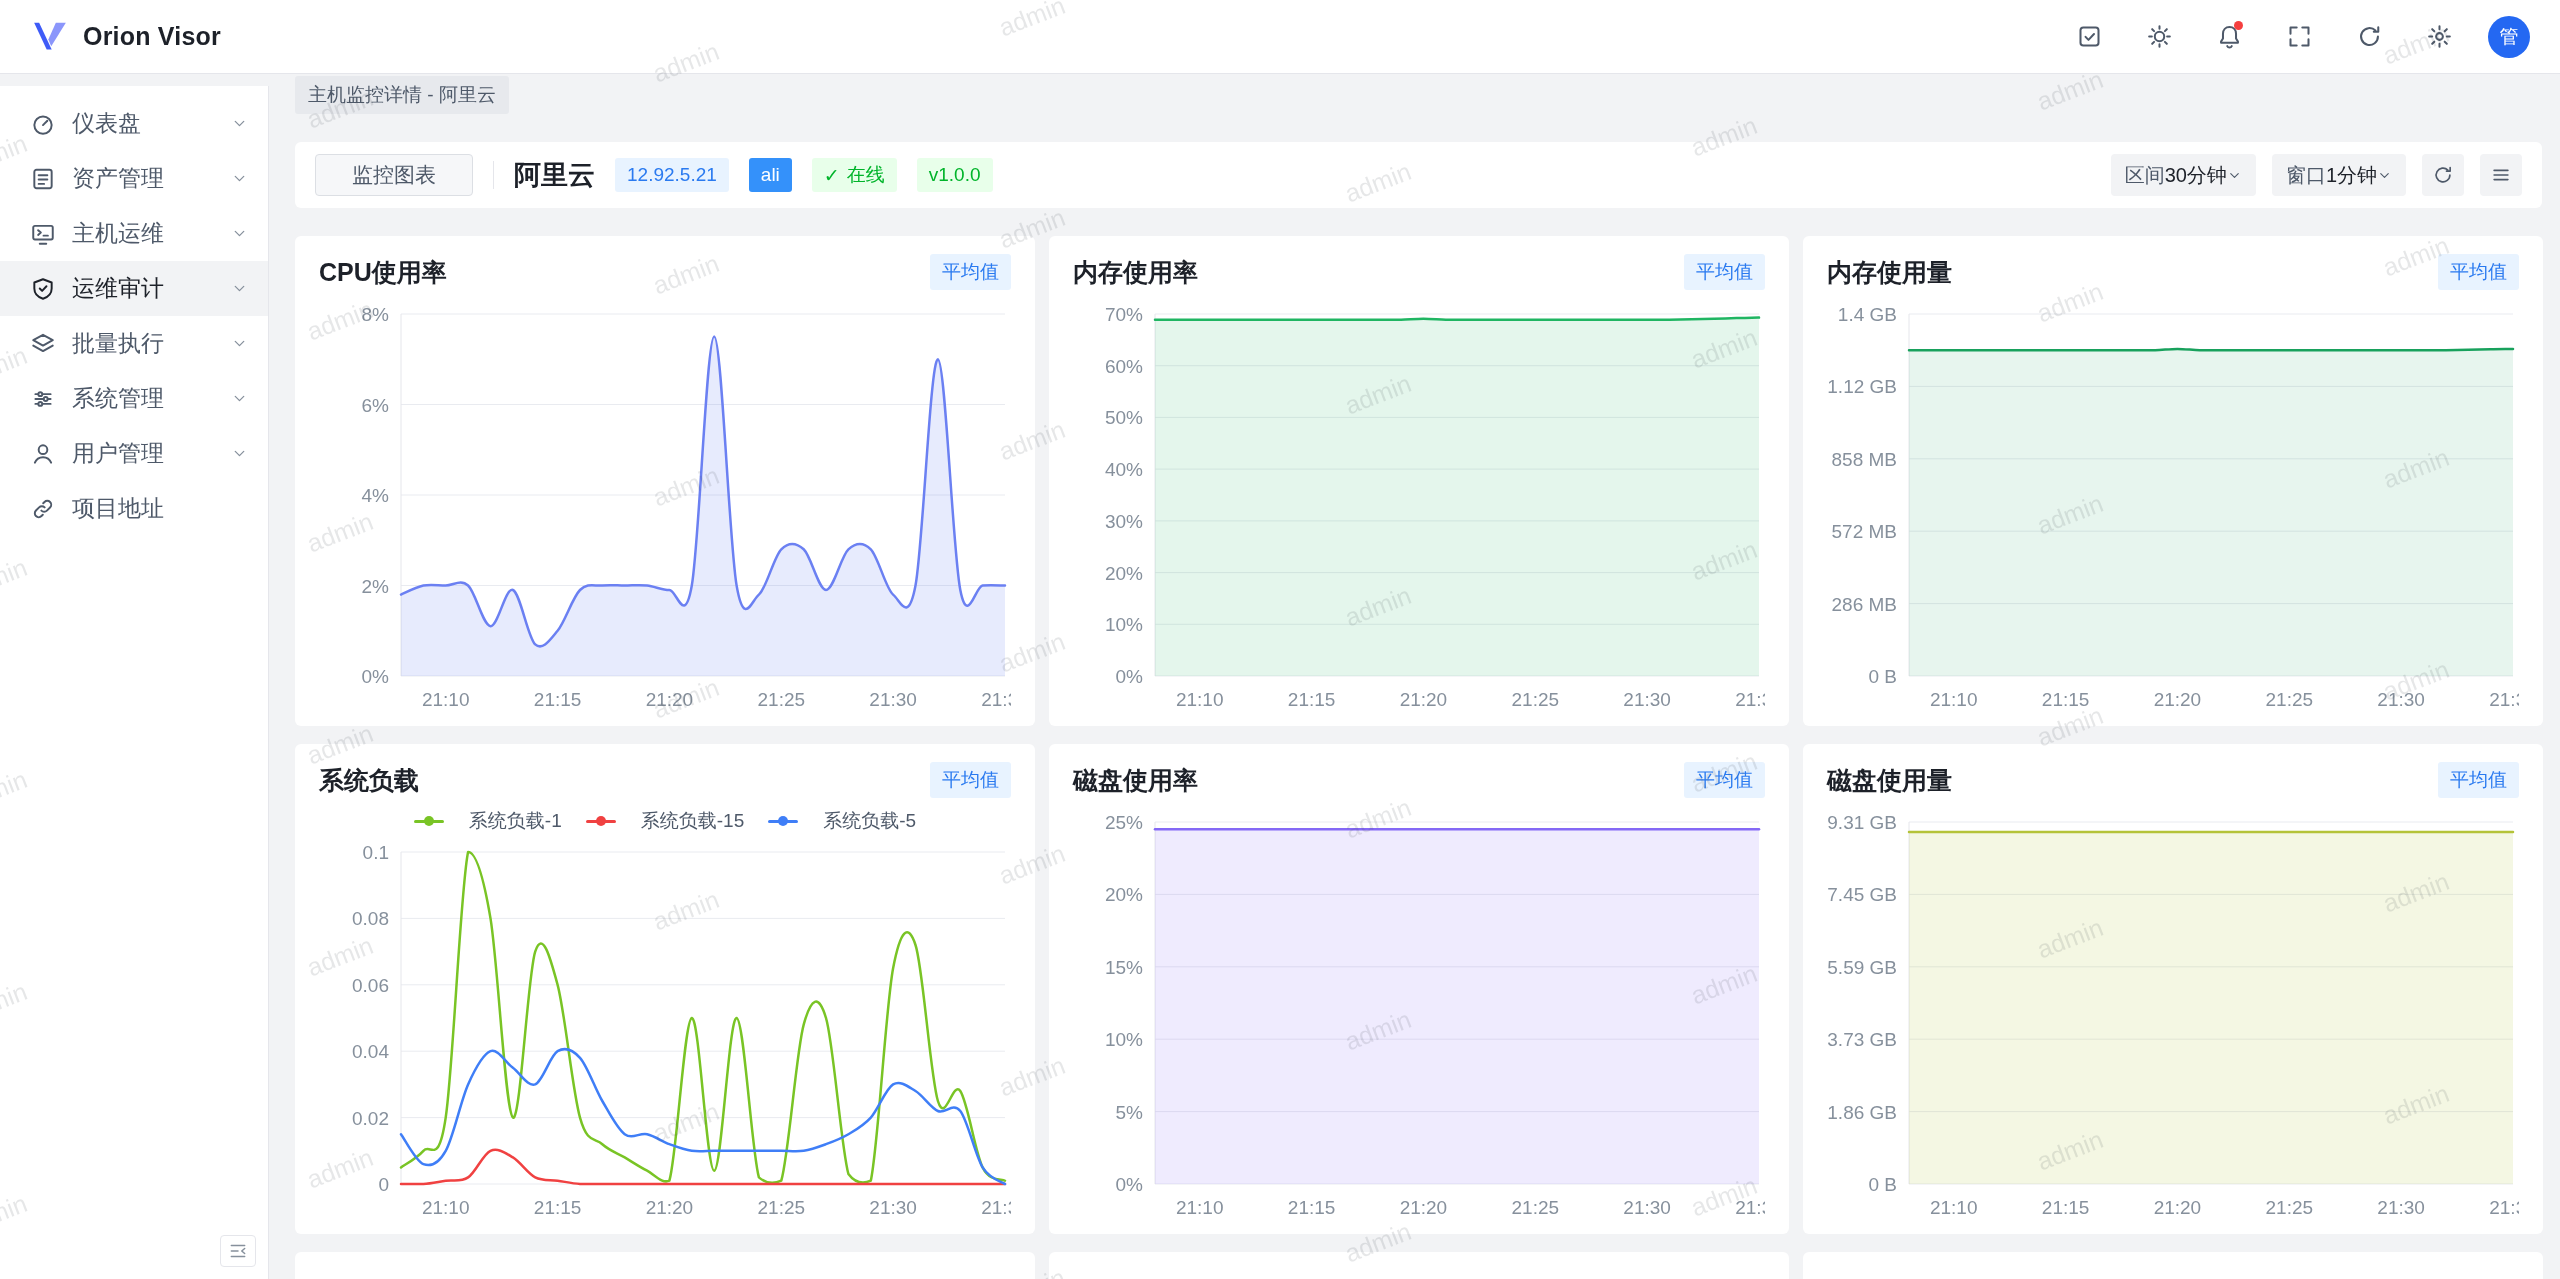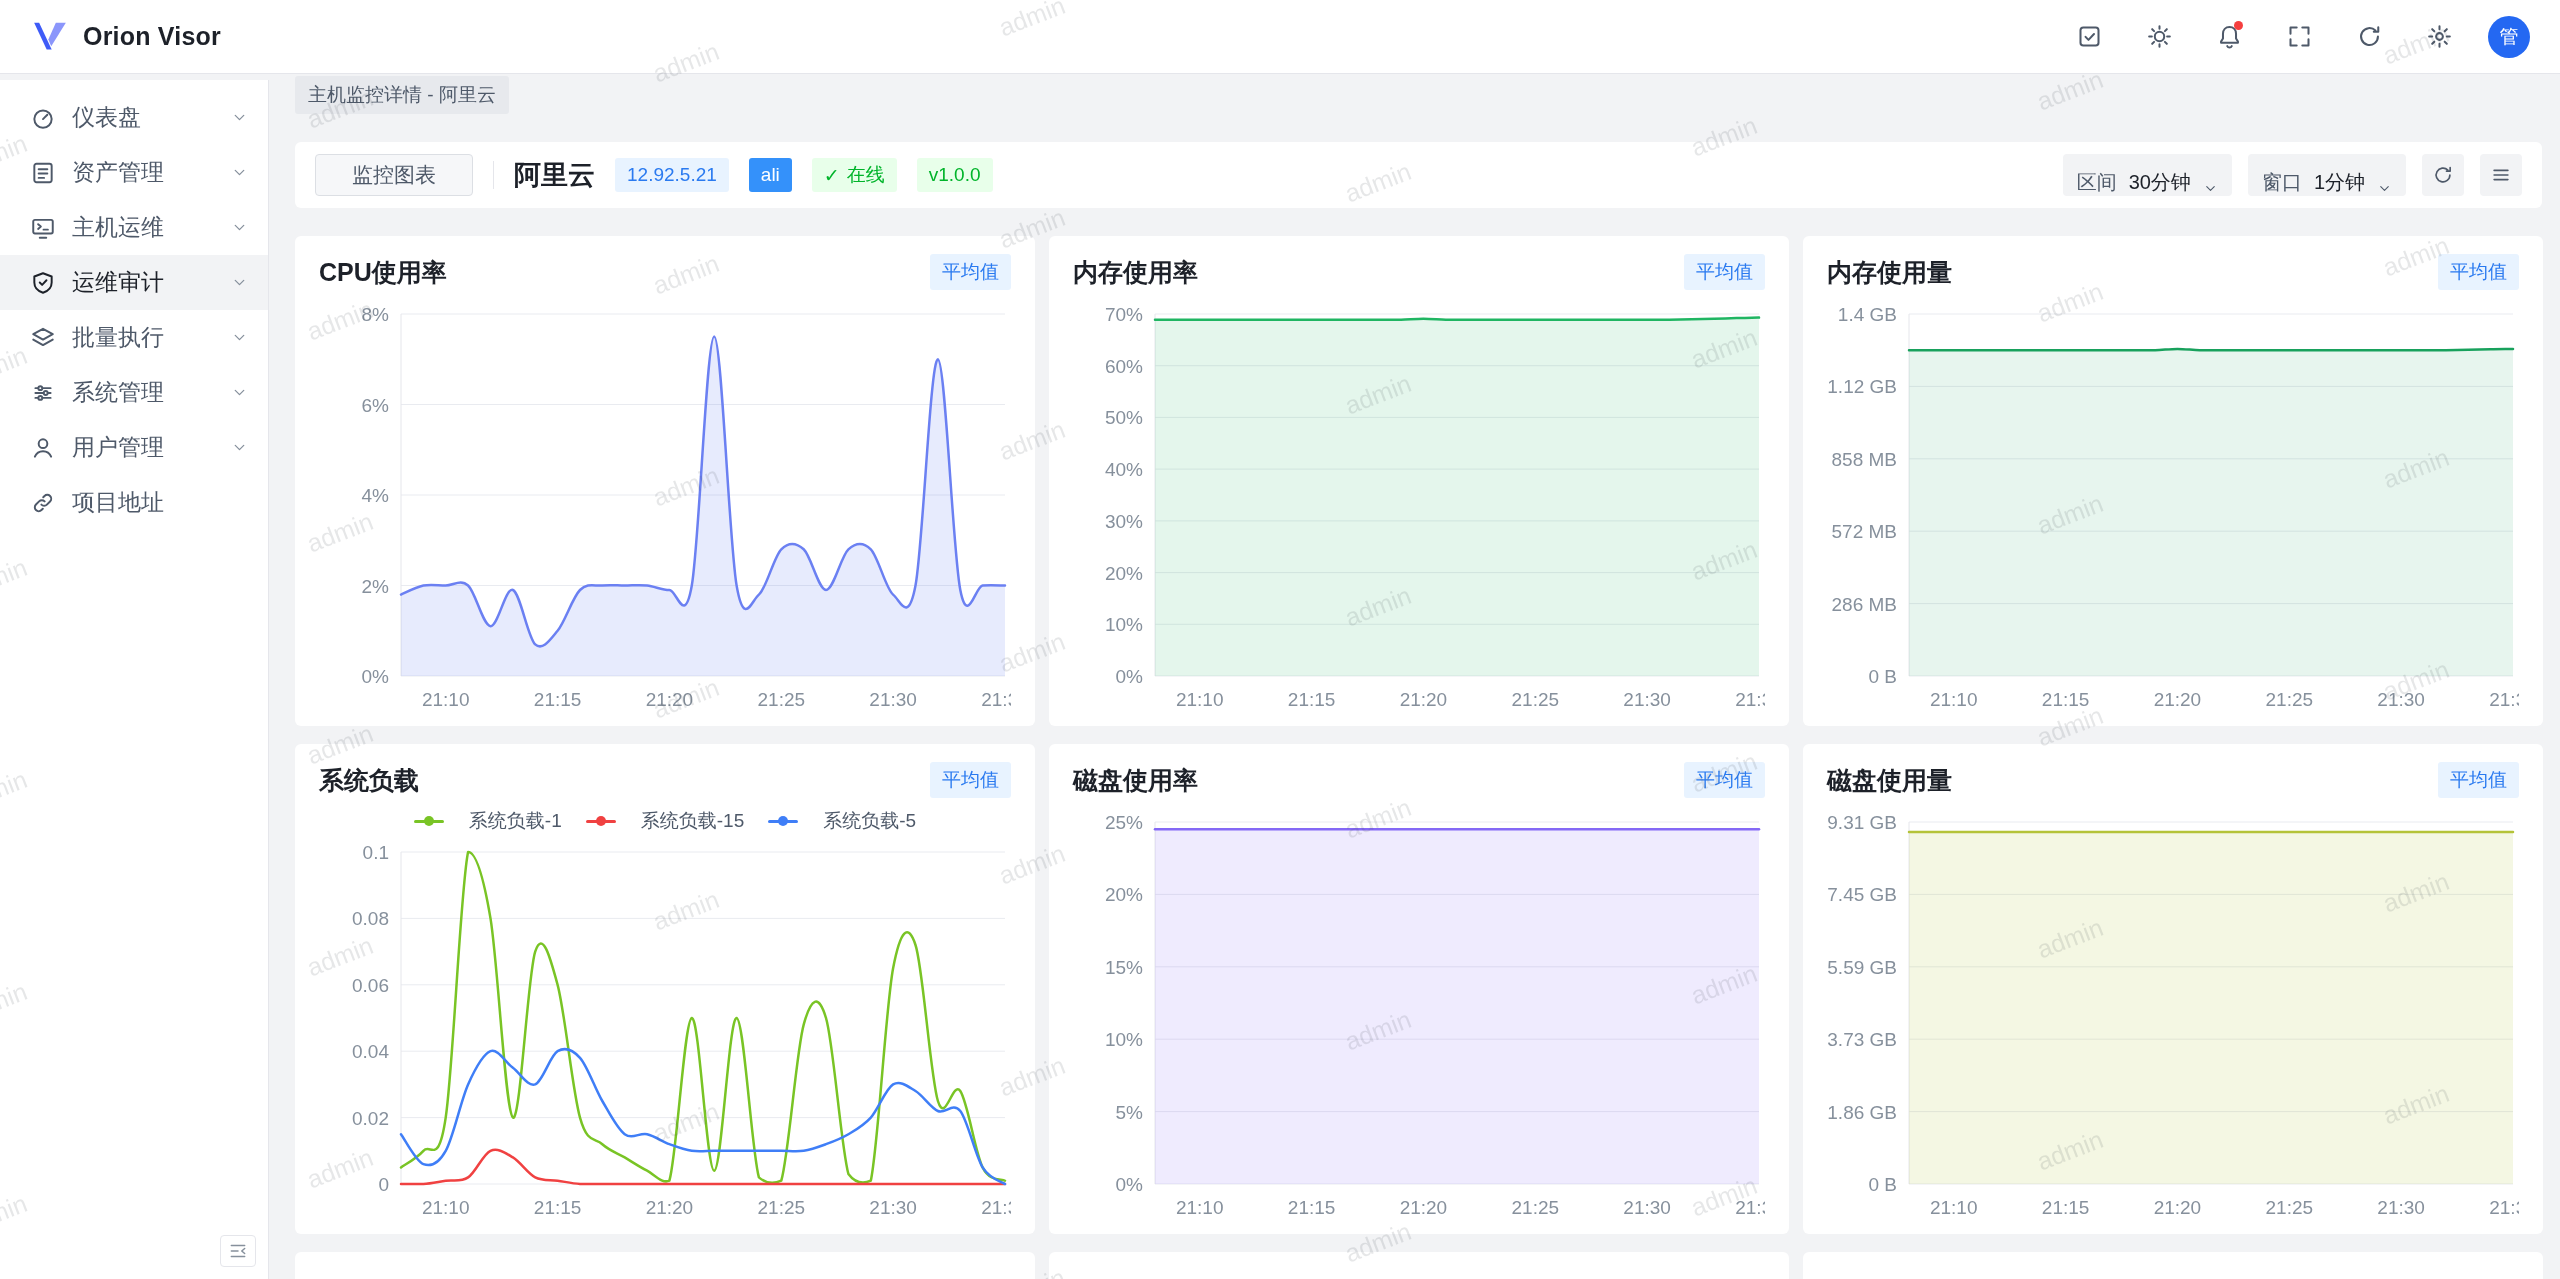--- a/index.html
+++ b/index.html
@@ -23,21 +23,21 @@
   .header-right { display:flex; align-items:center; gap:28px; }
   .hicon { width:42px; height:42px; display:flex; align-items:center; justify-content:center;
            color:#4e5969; position:relative; border-radius:50%; cursor:pointer; }
   .hicon svg { width:27px; height:27px; }
   .badge-dot { position:absolute; top:5px; right:7px; width:9px; height:9px; background:#f53f3f; border-radius:50%; }
   .avatar { width:42px; height:42px; border-radius:50%; background:#2468f2; color:#fff;
             display:flex; align-items:center; justify-content:center; font-size:19px; cursor:pointer; }
 
   
   .sidebar {
-    position:fixed; top:80px; left:0; bottom:0; width:269px; background:#fff;
+    position:fixed; top:86px; left:0; bottom:0; width:269px; background:#fff;
     border-right:1px solid #e5e6eb; z-index:90; padding-top:10px;
   }
   .side-item { height:55px; display:flex; align-items:center; padding:0 20px 0 30px;
                color:#4e5969; font-size:23px; cursor:pointer; }
   .side-item .si-icon { width:26px; height:26px; margin-right:16px; flex:none; }
   .side-item .label { flex:1; white-space:nowrap; }
   .side-item .chev { width:17px; height:17px; color:#86909c; flex:none; }
   .side-item.active { background:#f2f3f5; color:#1d2129; }
   .collapse-btn { position:absolute; right:12px; bottom:12px; width:36px; height:32px;
                   border:1px solid #e5e6eb; border-radius:4px; color:#86909c;
@@ -61,21 +61,21 @@
                border-radius:4px; font-size:21px; color:#4e5969; display:flex; align-items:center; cursor:pointer; }
   .tb-divider { width:1px; height:28px; background:#e5e6eb; }
   .host-name { font-size:27px; font-weight:700; }
   .tag { height:34px; display:inline-flex; align-items:center; gap:7px; padding:0 12px;
          border-radius:3px; font-size:19px; white-space:nowrap; }
   .tag.light-blue { background:#e8f3ff; color:#2a7af0; }
   .tag.solid-blue { background:#3491fa; color:#fff; }
   .tag.light-green { background:#e8ffea; color:#00b42a; }
   .tb-right { display:flex; align-items:center; gap:16px; }
   .select-pill { height:42px; background:#f2f3f5; border-radius:4px; display:flex;
-                 align-items:flex-end; padding:0 14px; gap:12px; cursor:pointer; }
+                 align-items:center; padding:0 14px; gap:0; cursor:pointer; }
   .select-pill .sl-label { color:#4e5969; font-size:20px; }
   .select-pill .sl-value { color:#1d2129; font-size:20px; }
   .select-pill svg { width:15px; height:15px; color:#4e5969; }
   .icon-btn { width:42px; height:42px; background:#f2f3f5; border-radius:4px; color:#4e5969;
               display:flex; align-items:center; justify-content:center; cursor:pointer; }
   .icon-btn svg { width:22px; height:22px; }
 
   
   .charts-grid { margin-top:28px; display:grid; grid-template-columns:repeat(3,1fr);
                  grid-template-rows:490px 490px 60px; gap:18px 14px; }

